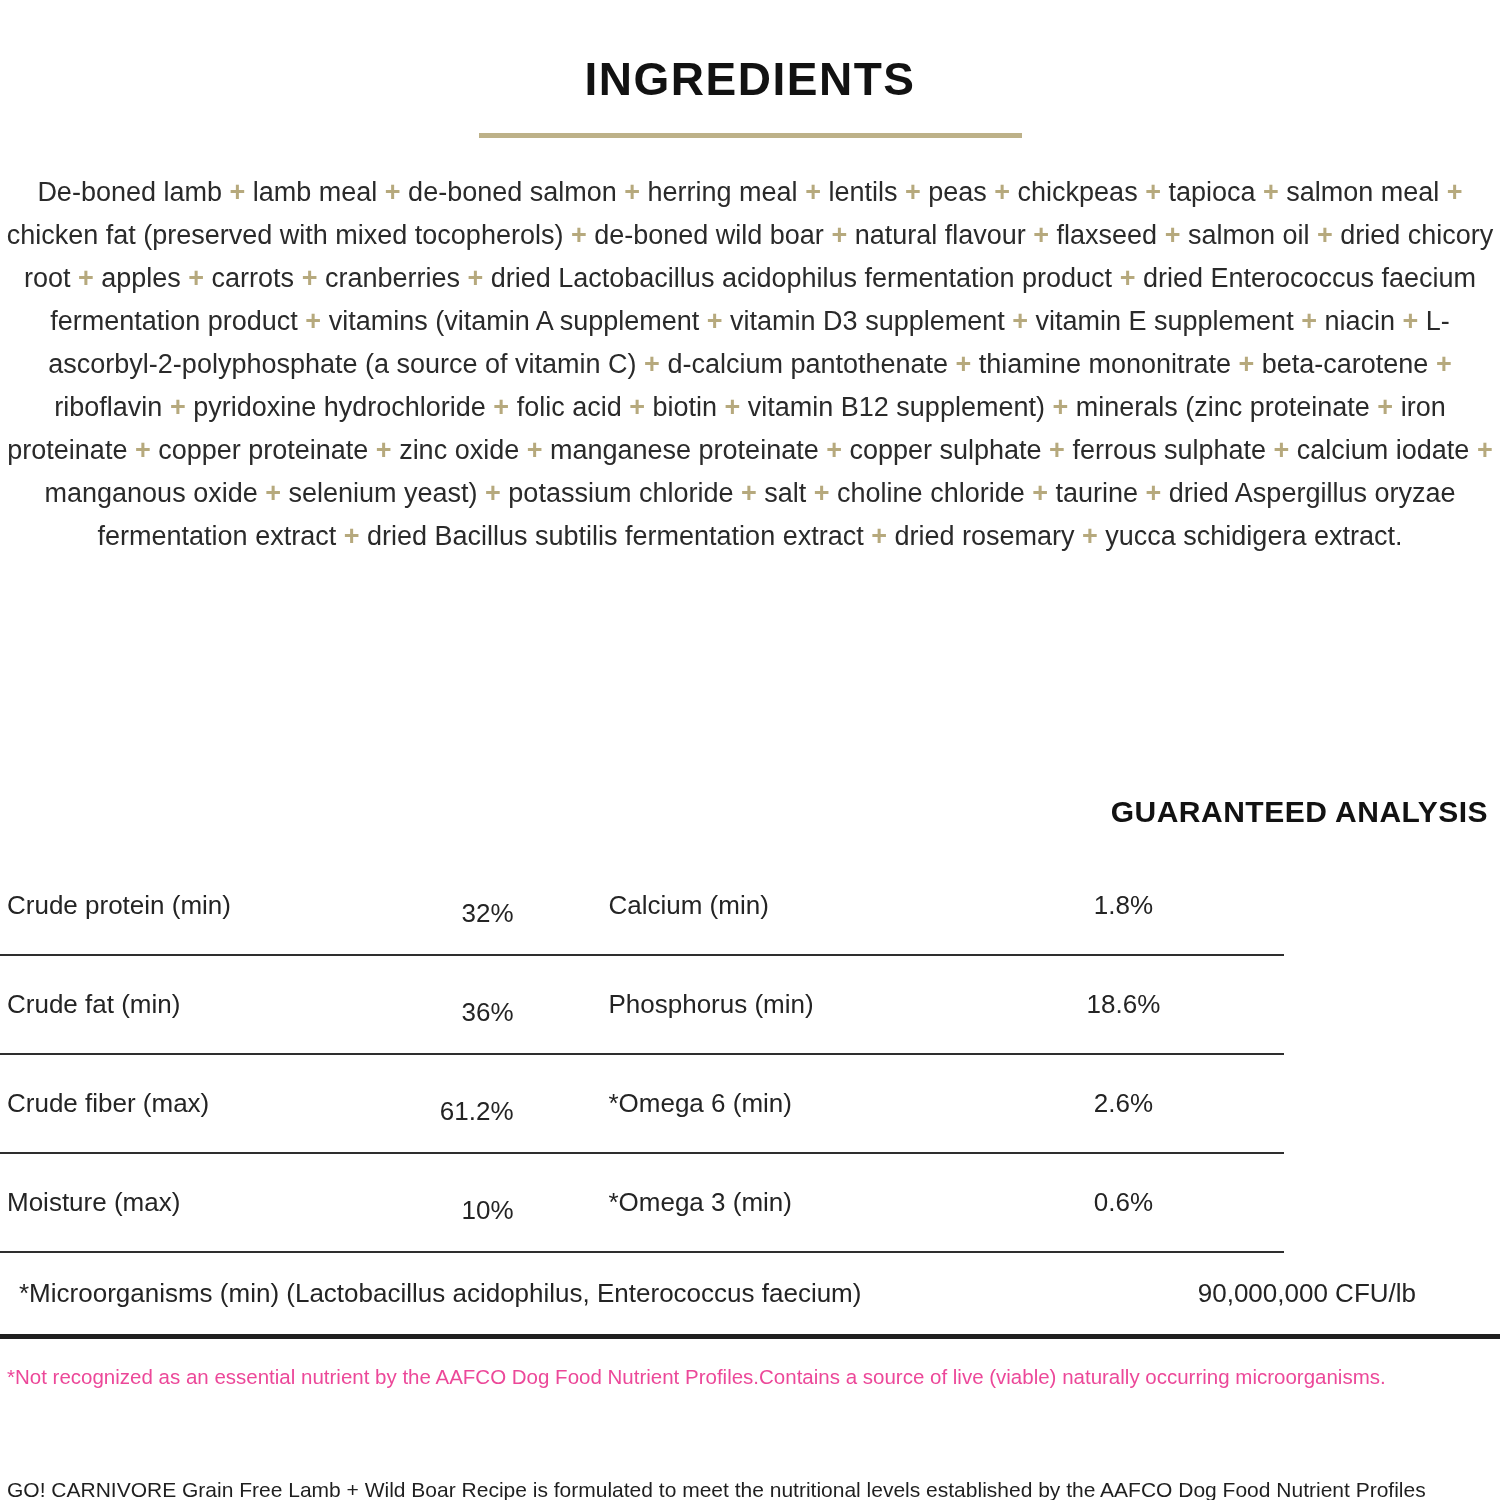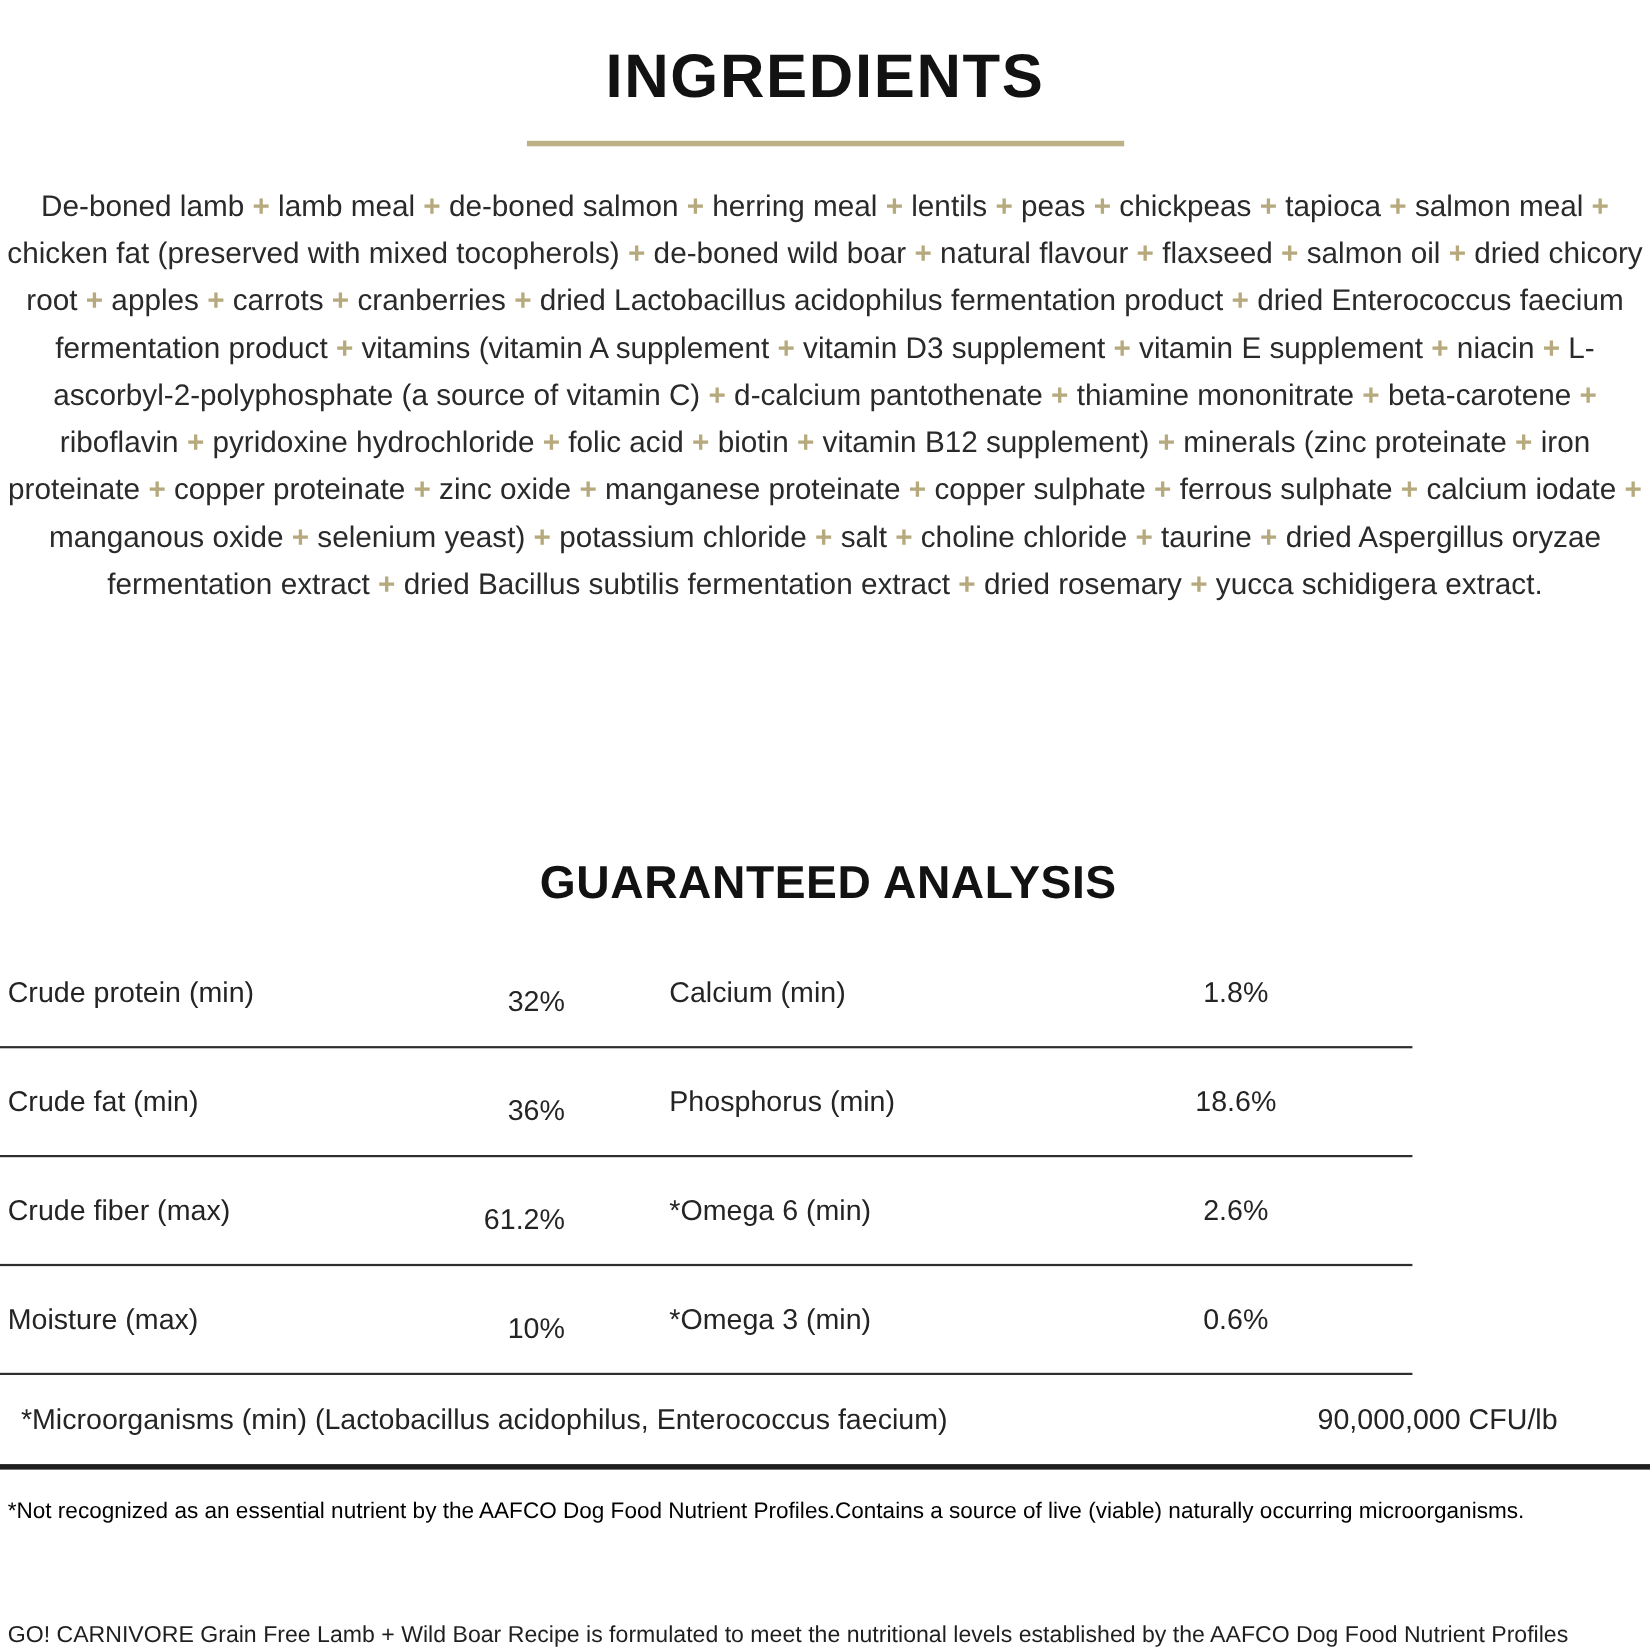--- a/index.html
+++ b/index.html
@@ -12,24 +12,24 @@
   .page {
     position: relative;
     width: 1500px;
     height: 1500px;
     background: #ffffff;
     overflow: hidden;
   }
 
   
   .ingredients-title {
-    margin: 0;
+    margin: 16px;
     padding-top: 36px;
     text-align: center;
-    font-size: 56px;
+    font-size: 46px;
     font-weight: 800;
     letter-spacing: 1.5px;
     color: #121212;
   }
   .title-rule {
     width: 543px;
     height: 5px;
     margin: 27px auto 0 auto;
     background: #bdb188;
   }
@@ -41,24 +41,24 @@
     line-height: 43px;
     color: #2a2a2a;
   }
   .ingredients-text .plus {
     color: #b6a97d;
     font-weight: 600;
   }
 
   
   .analysis-title {
-    margin: 0;
+    margin: 12px;
     padding: 225px 0 0 6px;
-    text-align: center;
-    font-size: 42px;
+    text-align: right;
+    font-size: 30px;
     font-weight: 800;
     letter-spacing: 0.5px;
     color: #121212;
   }
   .analysis-table {
     margin-top: 28px;
     width: 1284px;
     font-size: 26px;
     color: #242424;
   }
@@ -85,21 +85,21 @@
     color: #242424;
   }
   .micro-row .micro-label { text-align: left; padding-left: 7px; }
   .micro-row .micro-value { text-align: center; padding-right: 72px; }
 
   .footnote {
     margin: 0;
     padding: 24px 6px 0 7px;
     font-size: 20.5px;
     line-height: 28px;
-    color: #000000;
+    color: #ec4899;
   }
   .aafco-statement {
     margin: 0;
     padding: 84px 58px 0 7px;
     font-size: 21px;
     line-height: 29px;
     color: #1f1f1f;
   }
 </style>
 </head>

